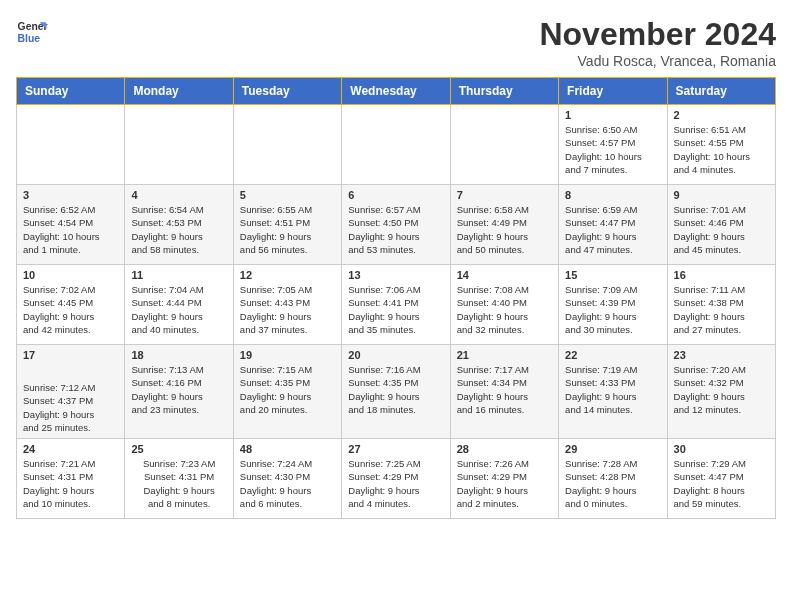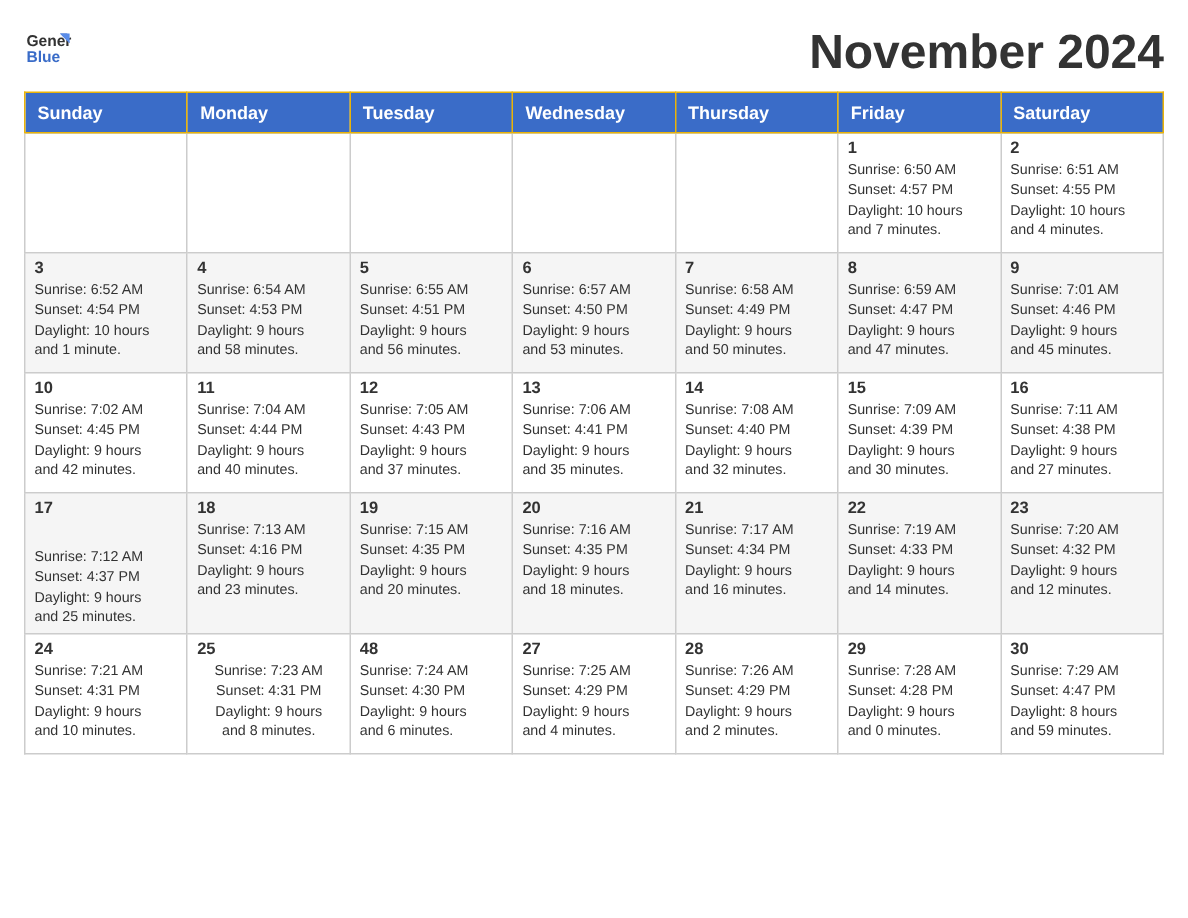--- a/index.html
+++ b/index.html
@@ -92,20 +92,21 @@
   <div class="logo">
     <svg class="logo-icon" viewBox="0 0 40 40" width="40" height="40">
       <text x="2" y="18" font-size="13" font-weight="bold" fill="#333" font-family="Arial">General</text>
       <text x="2" y="32" font-size="13" font-weight="bold" fill="#3a6cc8" font-family="Arial">Blue</text>
       <polygon points="30,8 38,16 36,8" fill="#3a6cc8"></polygon>
       <polygon points="30,8 38,16 38,8" fill="#5a8ce8"></polygon>
     </svg>
   </div>
   <div class="title-block">
     <div class="month-title">November 2024</div>
+    <div class="location">Vadu Rosca, Vrancea, Romania</div>
   </div>
 </div>
 
 <table>
   <thead>
     <tr>
     <th>Sunday</th>
         <th>Monday</th>
         <th>Tuesday</th>
         <th>Wednesday</th>

